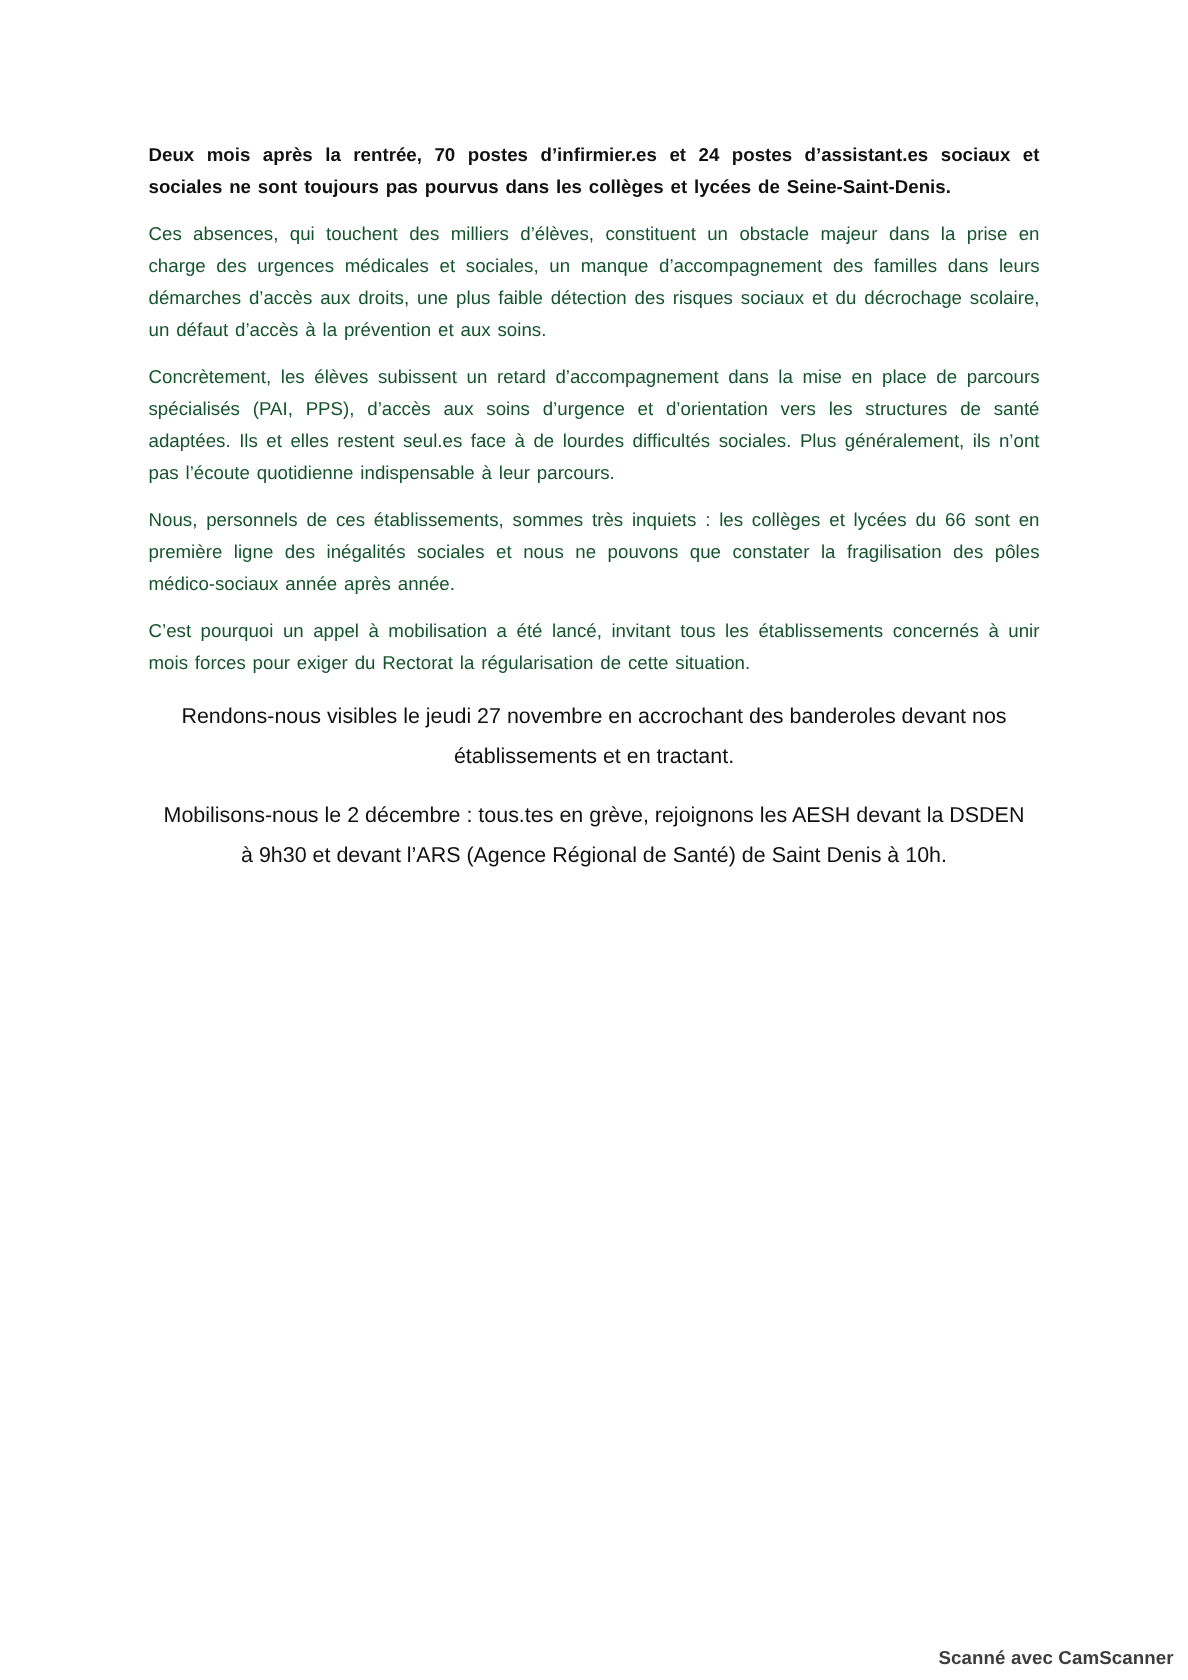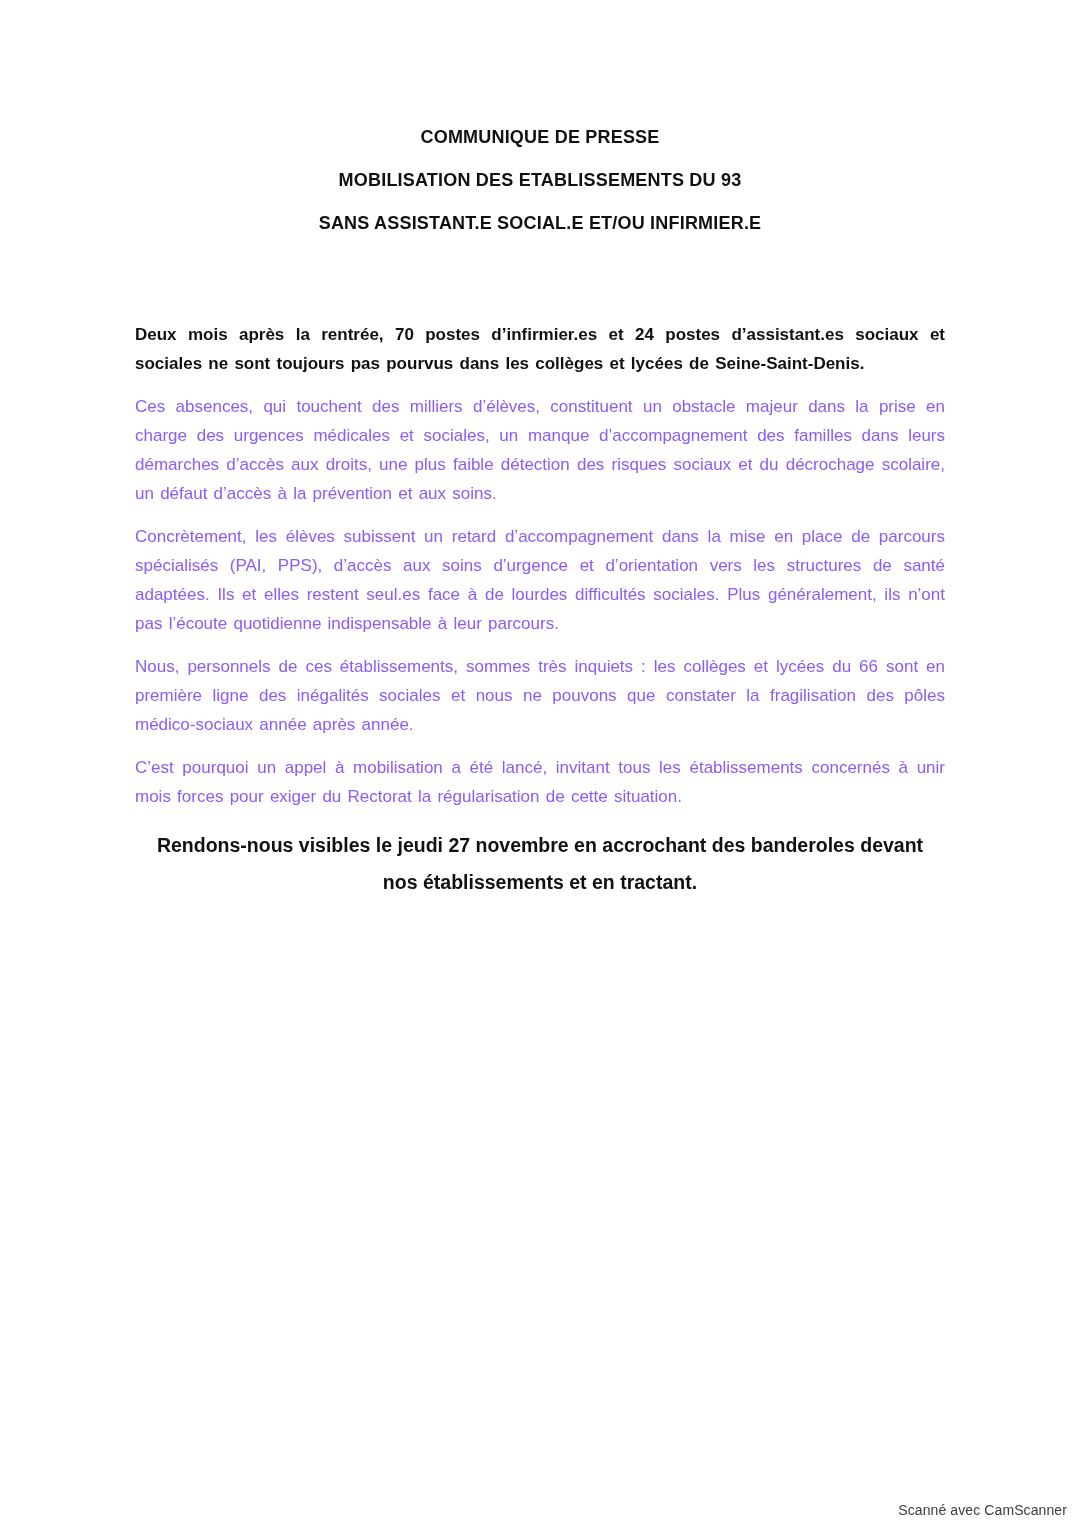--- a/index.html
+++ b/index.html
@@ -29,66 +29,63 @@
     line-height: 22px;
     letter-spacing: 0.2px;
     margin-bottom: 21px;
     color: #111;
   }
   .doc-header .h-line:last-child { margin-bottom: 0; }
   .body-par {
     font-size: 17px;
     line-height: 29px;
     text-align: justify;
-    color: #8b5cf6;
+    color: #14532d;
     margin-bottom: 14px;
     word-spacing: 1.5px;
   }
   .body-par.lead {
     font-weight: 700;
     color: #111;
   }
   .cta-par {
-    font-weight: 700;
+    font-weight: 400;
     font-size: 19.5px;
     line-height: 37px;
     text-align: center;
     color: #111;
     margin: 16px 10px 10px 10px;
   }
   .watermark {
     position: absolute;
     right: 13px;
     bottom: 9px;
-    font-size: 14px;
+    font-size: 17px;
     color: #3d3d3d;
     letter-spacing: 0.1px;
+    font-weight: bold;
   }
 </style>
 </head>
 <body>
 
 <div class="page">
   <div class="content">
 
-    <div class="doc-header">
-      <div class="h-line">COMMUNIQUE DE PRESSE</div>
-      <div class="h-line">MOBILISATION DES ETABLISSEMENTS DU 93</div>
-      <div class="h-line">SANS ASSISTANT.E SOCIAL.E ET/OU INFIRMIER.E</div>
-    </div>
 
     <p class="body-par lead">Deux mois après la rentrée, 70 postes d’infirmier.es et 24 postes d’assistant.es sociaux et sociales ne sont toujours pas pourvus dans les collèges et lycées de Seine-Saint-Denis.</p>
 
     <p class="body-par">Ces absences, qui touchent des milliers d’élèves, constituent un obstacle majeur dans la prise en charge des urgences médicales et sociales, un manque d’accompagnement des familles dans leurs démarches d’accès aux droits, une plus faible détection des risques sociaux et du décrochage scolaire, un défaut d’accès à la prévention et aux soins.</p>
 
     <p class="body-par">Concrètement, les élèves subissent un retard d’accompagnement dans la mise en place de parcours spécialisés (PAI, PPS), d’accès aux soins d’urgence et d’orientation vers les structures de santé adaptées. Ils et elles restent seul.es face à de lourdes difficultés sociales. Plus généralement, ils n’ont pas l’écoute quotidienne indispensable à leur parcours.</p>
 
     <p class="body-par">Nous, personnels de ces établissements, sommes très inquiets : les collèges et lycées du 66 sont en première ligne des inégalités sociales et nous ne pouvons que constater la fragilisation des pôles médico-sociaux année après année.</p>
 
     <p class="body-par">C’est pourquoi un appel à mobilisation a été lancé, invitant tous les établissements concernés à unir mois forces pour exiger du Rectorat la régularisation de cette situation.</p>
 
     <p class="cta-par">Rendons-nous visibles le jeudi 27 novembre en accrochant des banderoles devant nos établissements et en tractant.</p>
 
+    <p class="cta-par">Mobilisons-nous le 2 décembre : tous.tes en grève, rejoignons les AESH devant la DSDEN à 9h30 et devant l’ARS (Agence Régional de Santé) de Saint Denis à 10h.</p>
 
   </div>
 
   <div class="watermark">Scanné avec CamScanner</div>
 </div>
 
 </body></html>

